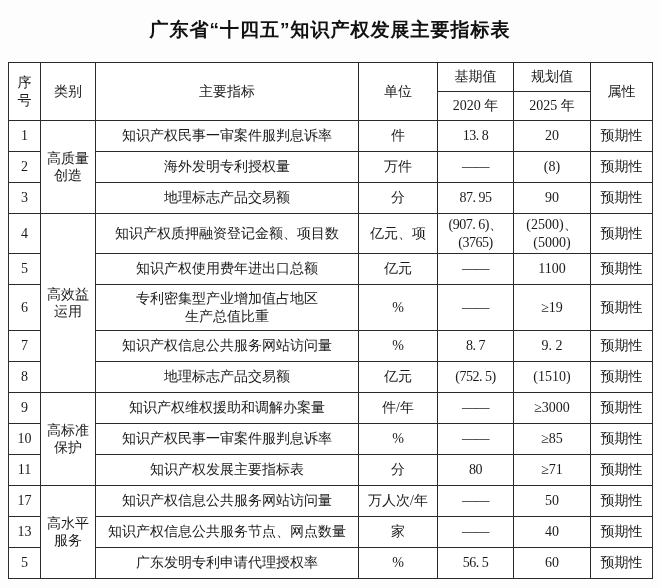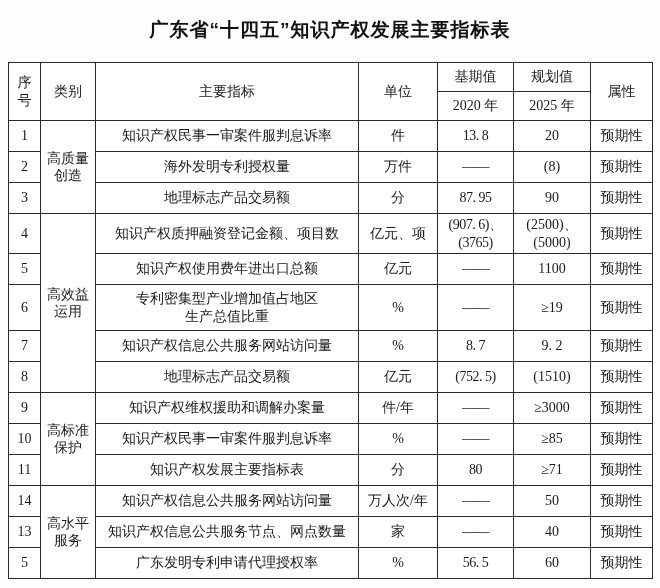--- a/index.html
+++ b/index.html
@@ -184,21 +184,21 @@
       </tr>
       <tr class="h-std">
         <td>11</td>
         <td>知识产权发展主要指标表</td>
         <td>分</td>
         <td class="dashy">80</td>
         <td>≥71</td>
         <td>预期性</td>
       </tr>
       <tr class="h-std">
-        <td>14</td>
+        <td>17</td>
         <td rowspan="3">高水平
 服务</td>
         <td>知识产权信息公共服务网站访问量</td>
         <td>万人次/年</td>
         <td class="dashy">——</td>
         <td>50</td>
         <td>预期性</td>
       </tr>
       <tr class="h-std">
         <td>13</td>

